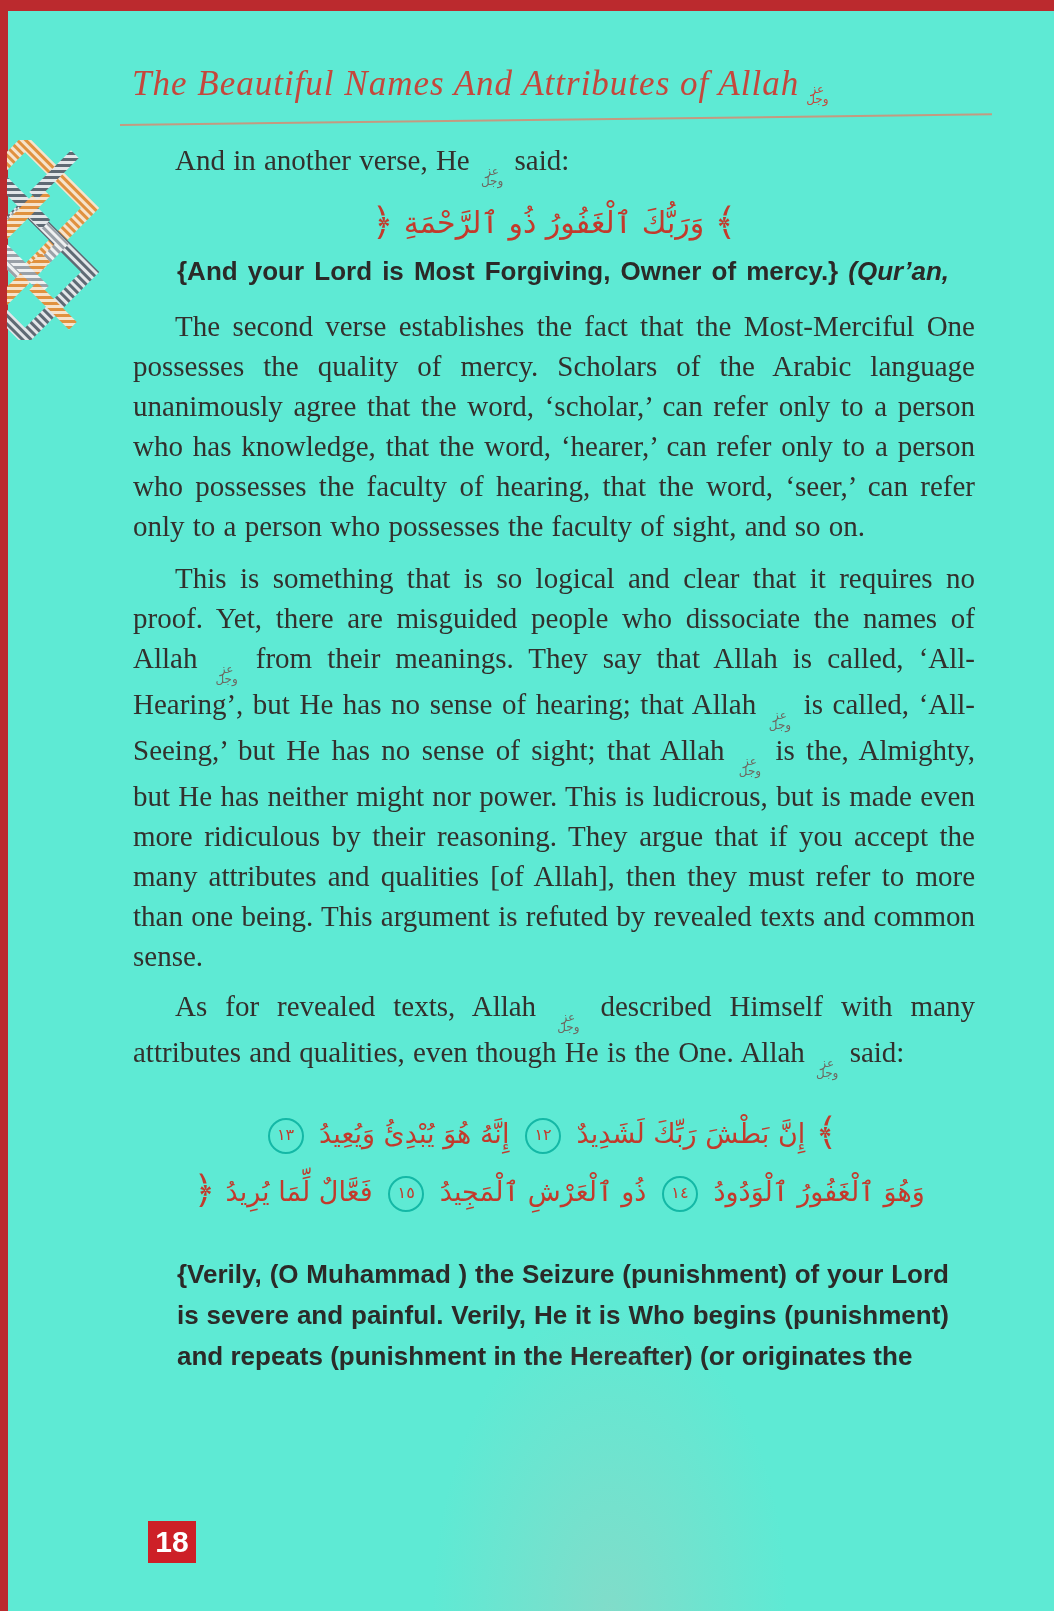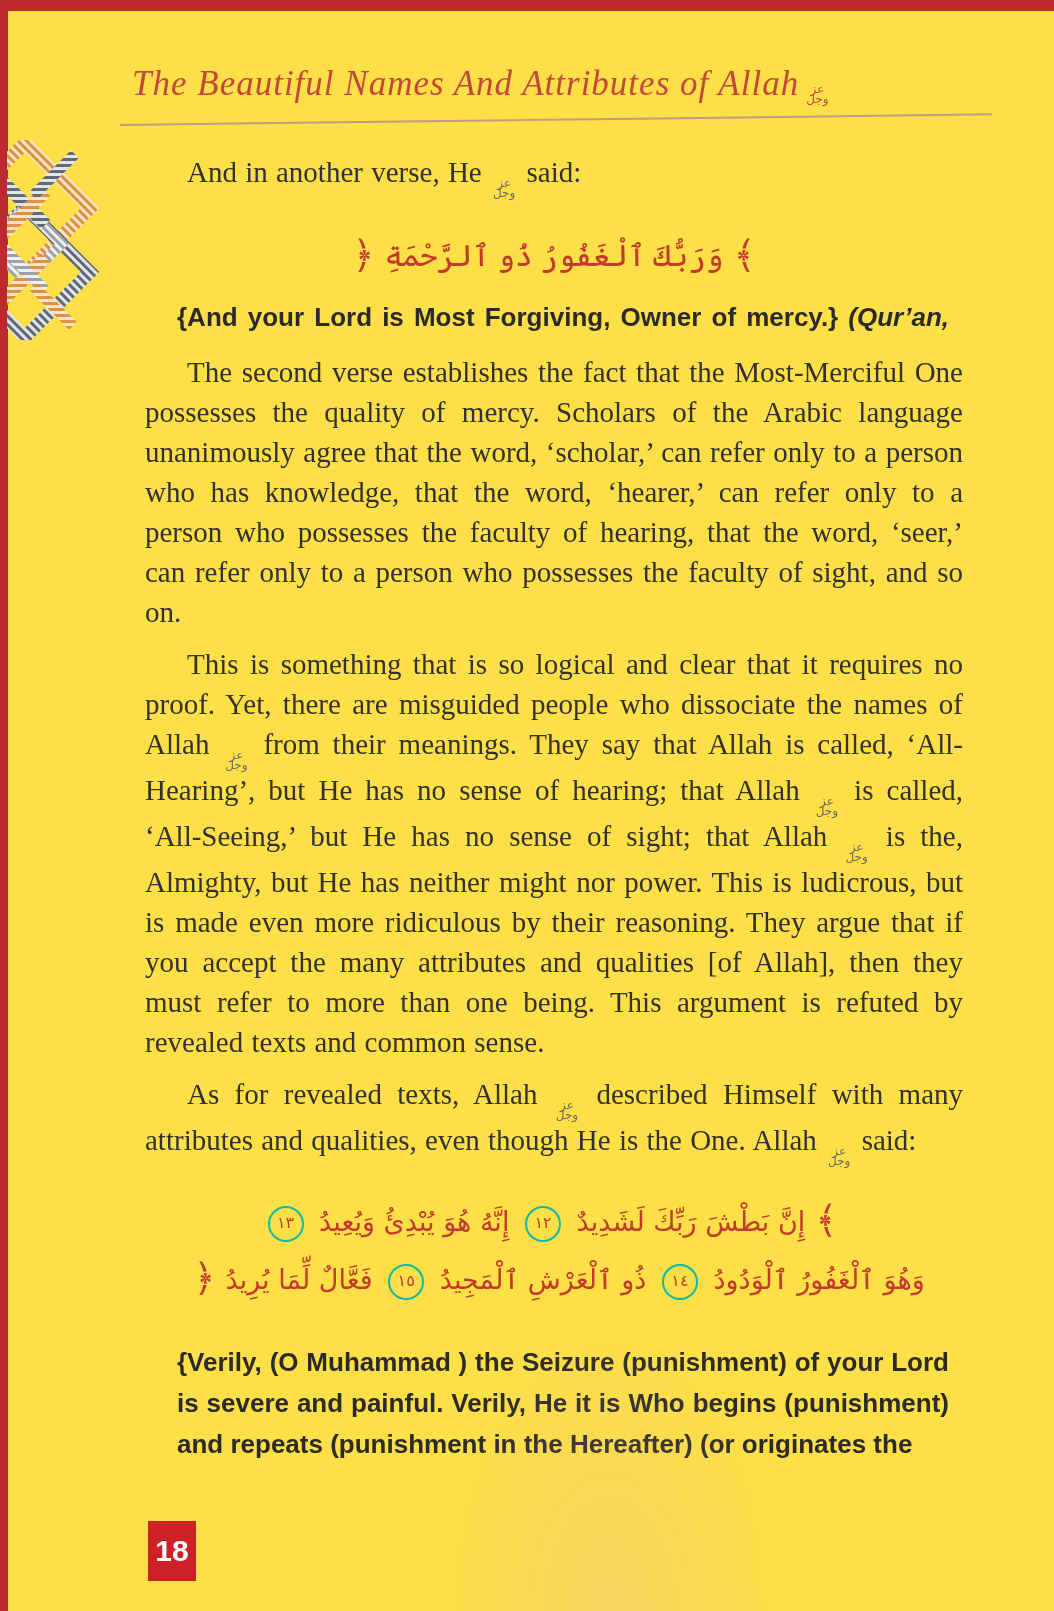--- a/index.html
+++ b/index.html
@@ -1,69 +1,69 @@
 <!DOCTYPE html>
 <html><head>
 <meta charset="utf-8">
 <style>
   html,body{margin:0;padding:0;}
   body{width:1054px;height:1611px;position:relative;background:#fdfcfa;overflow:hidden;
        font-family:"Liberation Serif","DejaVu Serif",serif;}
-  .page{position:absolute;inset:0;background:#fde047;}
+  .page{position:absolute;inset:0;background:#5eead4;}
 
   
   .edge-top{position:absolute;left:0;top:0;width:1054px;height:11px;background:#bb2a2e;}
   .edge-left{position:absolute;left:0;top:0;width:8px;height:1611px;background:#bb2a2e;}
 
   
   .decor{position:absolute;left:7px;top:140px;}
 
   
   .header{position:absolute;left:132px;top:64px;white-space:nowrap;}
   .header-title{font-family:"Liberation Serif","DejaVu Serif",serif;font-style:italic;
       font-size:35px;letter-spacing:1px;color:#c5473c;}
   .rule{position:absolute;left:120px;top:124px;width:872px;height:2px;background:#c49a80;
       transform:rotate(-0.7deg);transform-origin:left center;}
 
   
   .content{position:absolute;left:133px;top:140px;width:842px;}
 
-  .body{font-size:29px;line-height:40px;color:#33302d;text-align:justify;margin:12px;word-spacing:1px;}
+  .body{font-size:29px;line-height:40px;color:#33302d;text-align:justify;margin:0;word-spacing:1px;}
   .indent{text-indent:42px;}
   .p1{margin-top:14px;}
   .p2{margin-top:12px;}
   .p3{margin-top:10px;}
 
   
   .hon{display:inline-flex;flex-direction:column;align-items:center;vertical-align:-5px;
       margin:0 3px;color:#6e6760;font-family:"DejaVu Sans",sans-serif;
       font-size:12px;line-height:10px;text-indent:0;}
   .hon-red{color:#c5473c;vertical-align:2px;}
 
   
   .verse{direction:rtl;text-align:center;color:#c33a2c;font-family:"DejaVu Sans",sans-serif;}
-  .v1{margin-top:16px;font-size:30px;line-height:82px;font-family:Liberation Serif, serif;}
+  .v1{margin-top:16px;font-size:30px;line-height:40px;}
   .v2{margin-top:26px;font-size:27px;line-height:57px;}
   .bracket{font-size:38px;color:#c33a2c;margin:0 10px;vertical-align:-2px;}
   .vtext{color:#c33a2c;}
   .aya{display:inline-block;min-width:30px;height:30px;line-height:28px;border:2px solid #14b8a6;
       border-radius:50%;font-size:16px;text-align:center;margin:0 7px;vertical-align:middle;
       color:#c33a2c;padding:1px;}
 
   
   .trans{padding-left:44px;font-family:"Liberation Sans","DejaVu Sans",sans-serif;
       font-weight:600;color:#2b2a28;font-size:26px;line-height:41px;}
-  .t1{}
+  .t1{margin-top:8px;}
   .t2{margin-top:34px;}
   .tline{width:772px;}
   .stretch{text-align:justify;text-align-last:justify;white-space:nowrap;}
   .ital{font-style:italic;font-weight:600;}
 
   
-  .pagenum{position:absolute;left:148px;top:1521px;width:48px;height:60px;background:#cd2027;
+  .pagenum{position:absolute;left:148px;top:1521px;width:48px;height:42px;background:#cd2027;
       display:flex;align-items:center;justify-content:center;
       font-family:"Liberation Sans","DejaVu Sans",sans-serif;font-size:30px;font-weight:700;color:#ffffff;}
 
   
   .blush{position:absolute;left:430px;top:1300px;width:360px;height:311px;pointer-events:none;
       background:radial-gradient(ellipse at 50% 100%, rgba(232,180,170,0.25), rgba(232,180,170,0) 70%);}
 </style>
 </head>
 <body>
 

